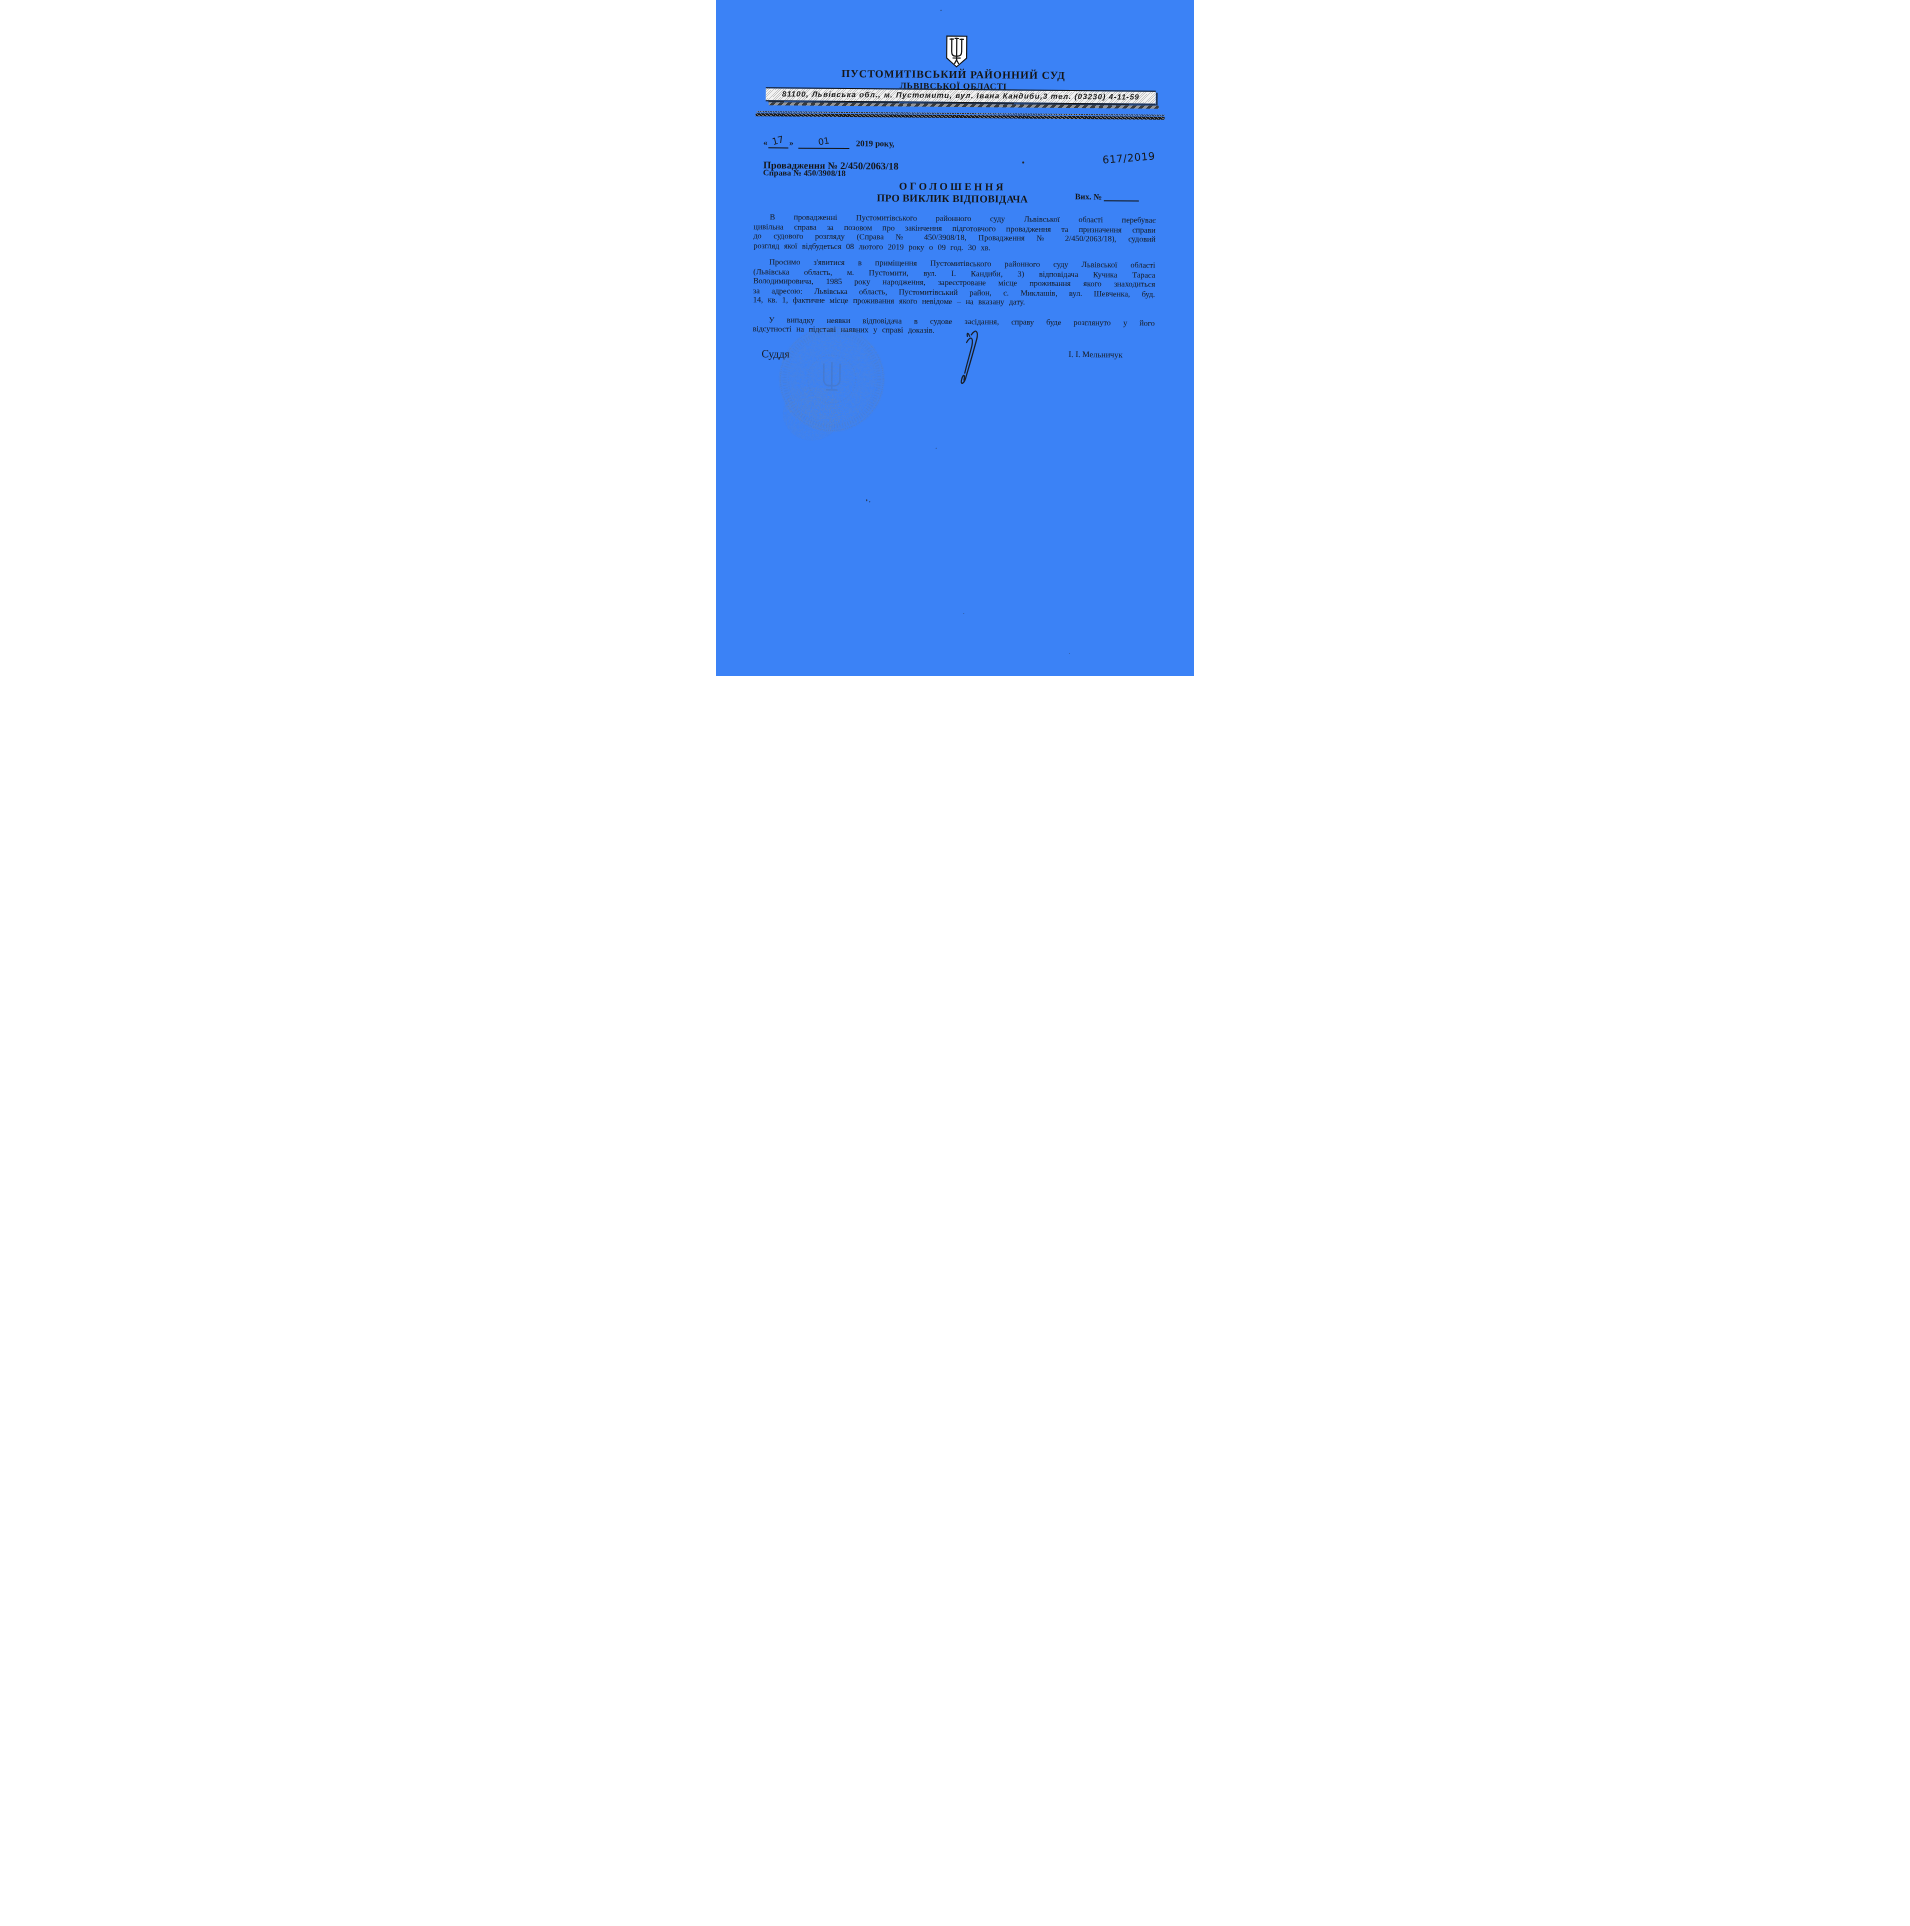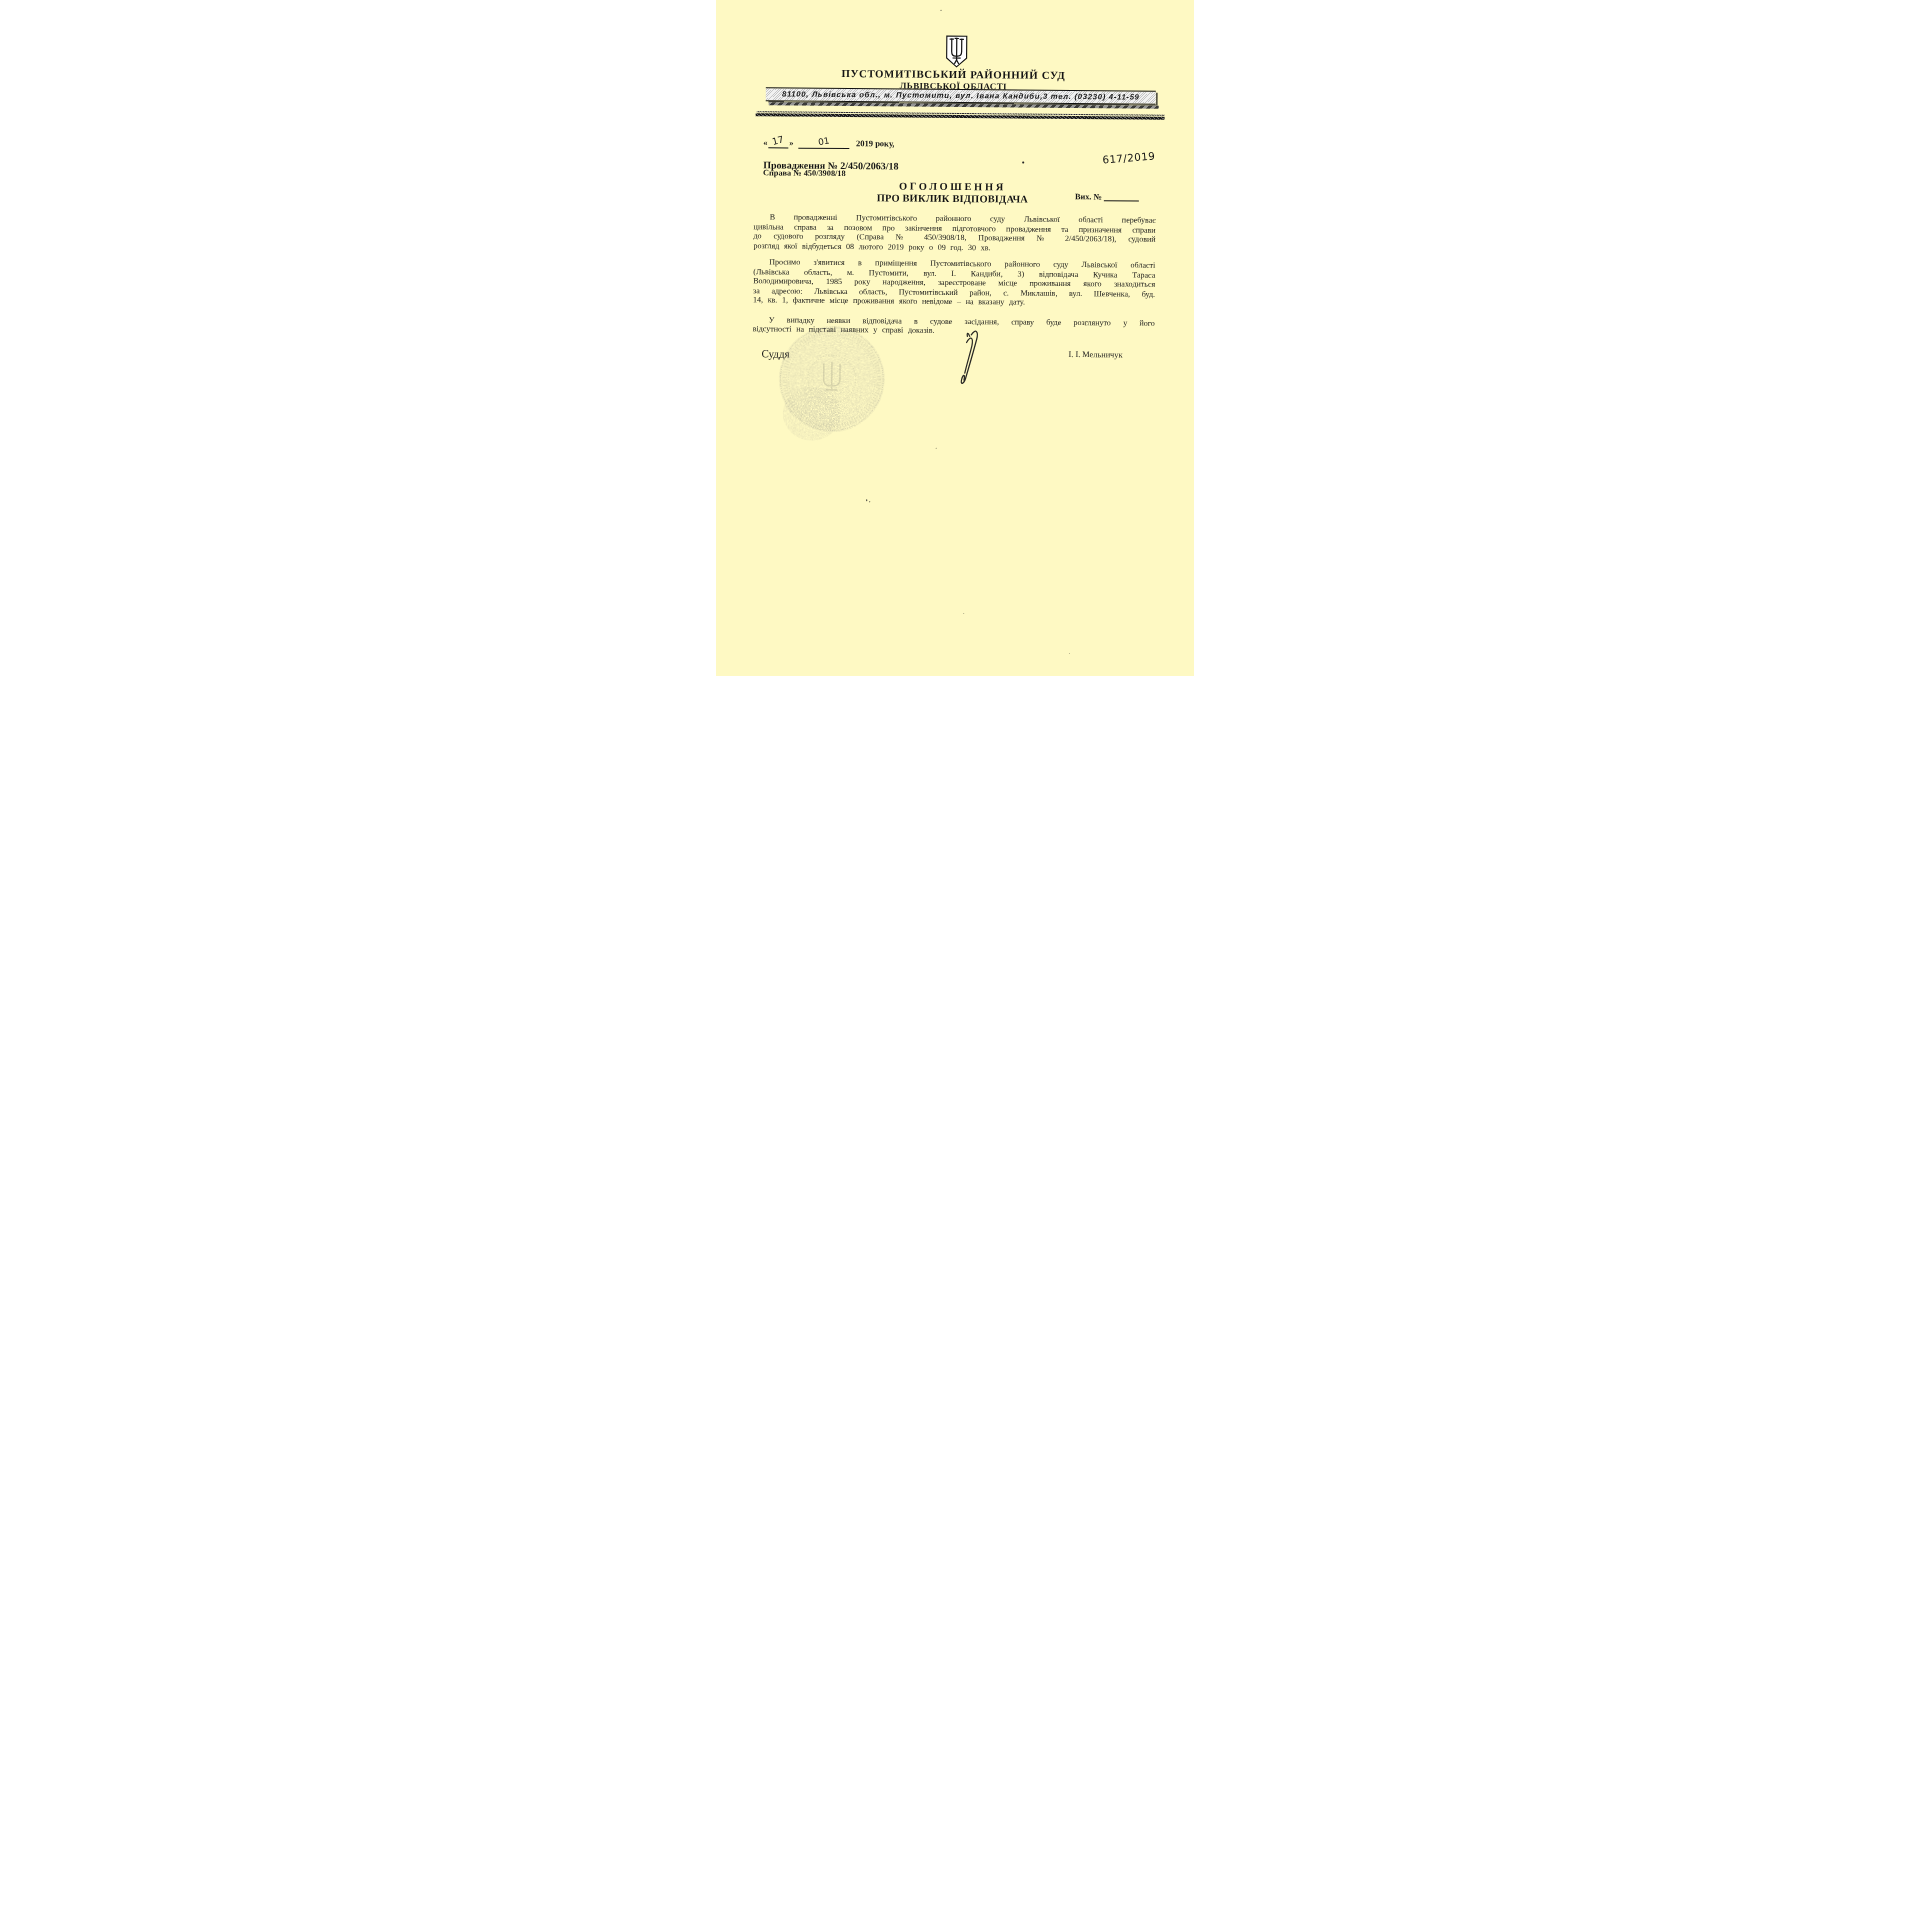--- a/index.html
+++ b/index.html
@@ -1,16 +1,16 @@
 <!DOCTYPE html>
 <html style="font-size:6.2px"><head>
 <meta charset="utf-8">
 <style>
   html,body{margin:0;padding:0;background:#ffffff;}
-  .page{position:relative;width:478px;height:676px;margin:0 auto;background:#fef9c3;overflow:hidden;
+  .page{position:relative;width:478px;height:676px;margin:0 auto;background:#3b82f6;overflow:hidden;
         font-family:"Liberation Serif",serif;color:#151515;}
   .content{position:absolute;left:0;top:0;width:478px;height:676px;
         transform:rotate(0.5deg);transform-origin:239px 185px;}
   .emblem{position:absolute;left:228px;top:35px;width:23px;height:33px;}
   .court1{position:absolute;left:0;top:68px;width:473px;text-align:center;
         font-weight:bold;font-size:10.8px;letter-spacing:0.6px;}
   .court2{position:absolute;left:0;top:81px;width:473px;text-align:center;
         font-weight:bold;font-size:8.9px;letter-spacing:0.4px;}
   .banner{position:absolute;left:49px;top:89px;width:390px;height:12px;
         border-top:1.9px solid #101010;border-bottom:1.9px solid #101010;

